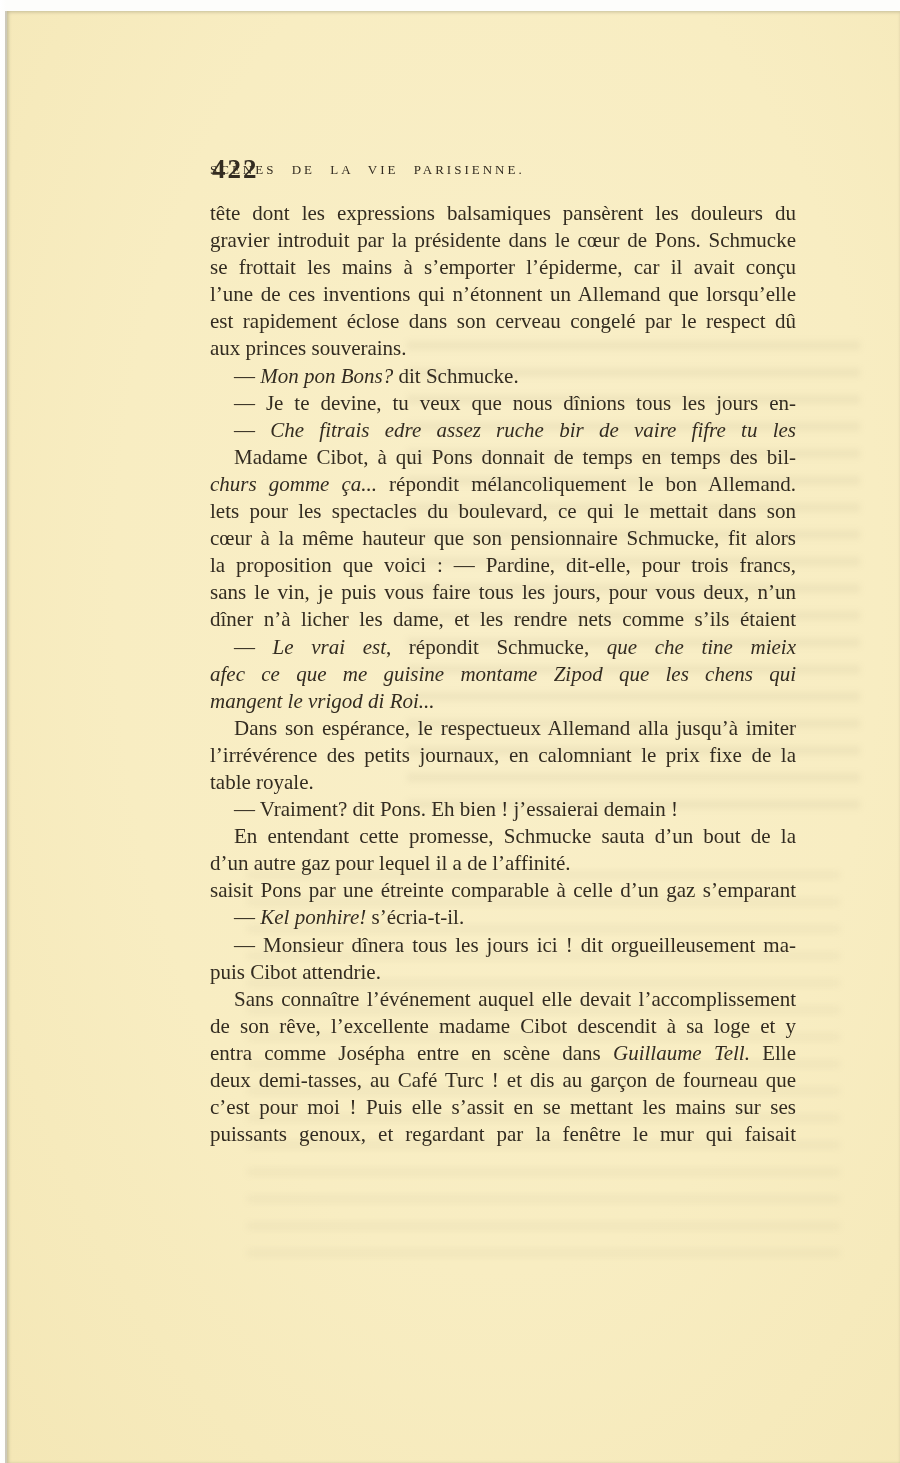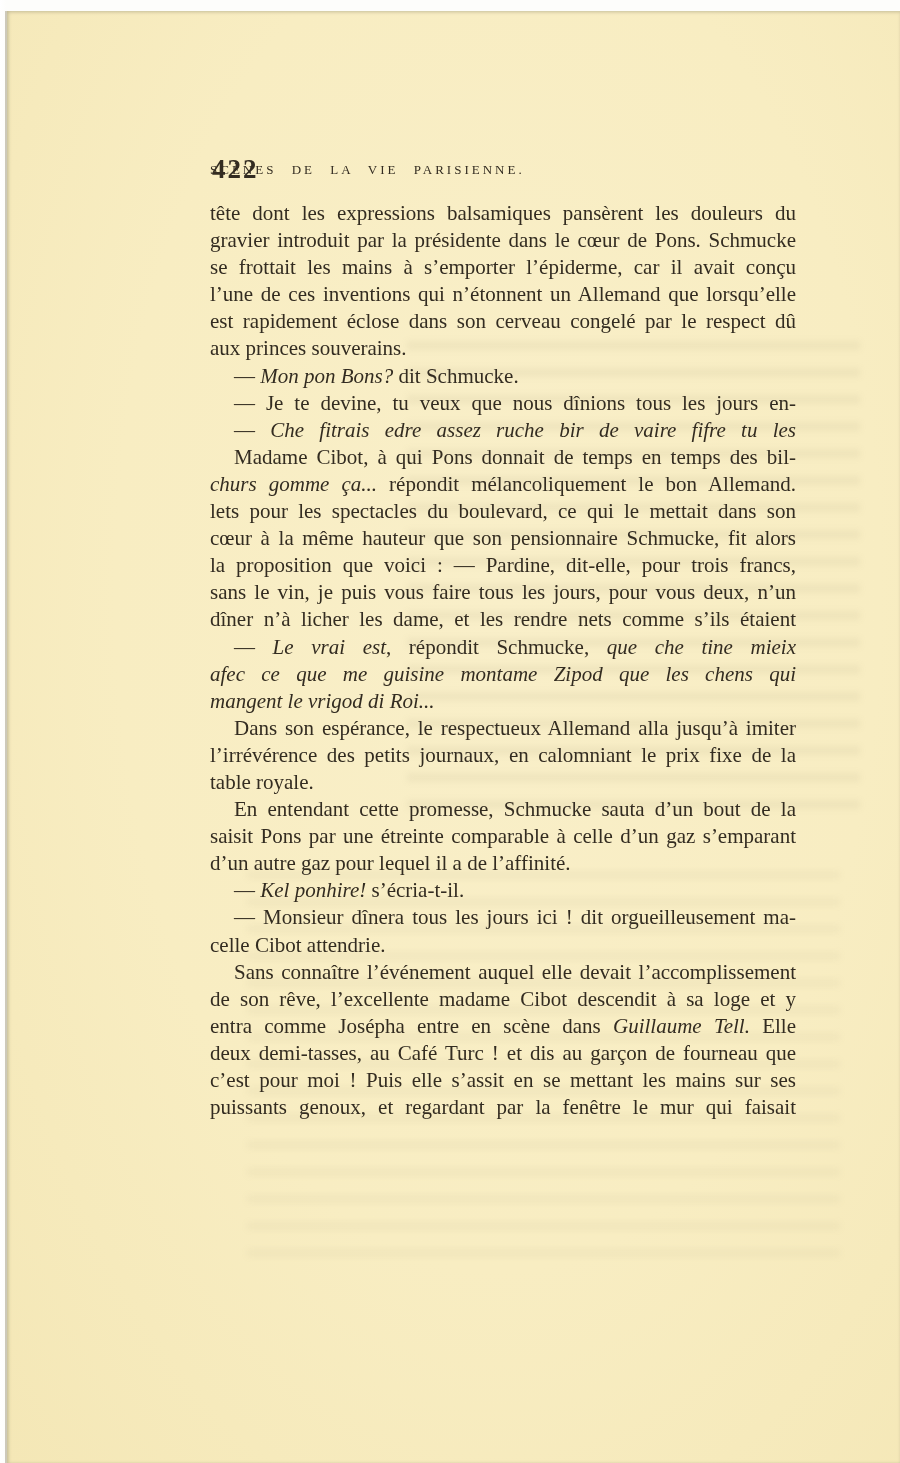--- a/index.html
+++ b/index.html
@@ -86,26 +86,27 @@
           <div class="line"><span>cœur à la même hauteur que son pensionnaire Schmucke, fit alors</span></div>
           <div class="line"><span>la proposition que voici : — Pardine, dit-elle, pour trois francs,</span></div>
           <div class="line"><span>sans le vin, je puis vous faire tous les jours, pour vous deux, n’un</span></div>
           <div class="line"><span>dîner n’à licher les dame, et les rendre nets comme s’ils étaient</span></div>
           <div class="line indent"><span>— </span><span class="it">Le vrai est</span><span>, répondit Schmucke, </span><span class="it">que che tine mieix</span></div>
           <div class="line"><span class="it">afec ce que me guisine montame Zipod que les chens qui</span></div>
           <div class="line last"><span class="it">mangent le vrigod di Roi...</span></div>
           <div class="line indent"><span>Dans son espérance, le respectueux Allemand alla jusqu’à imiter</span></div>
           <div class="line"><span>l’irrévérence des petits journaux, en calomniant le prix fixe de la</span></div>
           <div class="line last"><span>table royale.</span></div>
+          <div class="line indent last"><span>— Vraiment? dit Pons. Eh bien ! j’essaierai demain !</span></div>
           <div class="line indent"><span>En entendant cette promesse, Schmucke sauta d’un bout de la</span></div>
+          <div class="line last"><span>d’un autre gaz pour lequel il a de l’affinité.</span></div>
           <div class="line"><span>saisit Pons par une étreinte comparable à celle d’un gaz s’emparant</span></div>
-          <div class="line last"><span>d’un autre gaz pour lequel il a de l’affinité.</span></div>
           <div class="line indent last"><span>— </span><span class="it">Kel ponhire!</span><span> s’écria-t-il.</span></div>
           <div class="line indent"><span>— Monsieur dînera tous les jours ici ! dit orgueilleusement ma-</span></div>
-          <div class="line last"><span>celle Cibot attendrie.</span></div>
+          <div class="line last"><span>puis Cibot attendrie.</span></div>
           <div class="line indent"><span>Sans connaître l’événement auquel elle devait l’accomplissement</span></div>
           <div class="line"><span>de son rêve, l’excellente madame Cibot descendit à sa loge et y</span></div>
           <div class="line"><span>entra comme Josépha entre en scène dans </span><span class="it">Guillaume Tell.</span><span> Elle</span></div>
           <div class="line"><span>deux demi-tasses, au Café Turc ! et dis au garçon de fourneau que</span></div>
           <div class="line"><span>c’est pour moi ! Puis elle s’assit en se mettant les mains sur ses</span></div>
           <div class="line"><span>puissants genoux, et regardant par la fenêtre le mur qui faisait</span></div>
         </div>
     </div>
   </div>
 </div>

